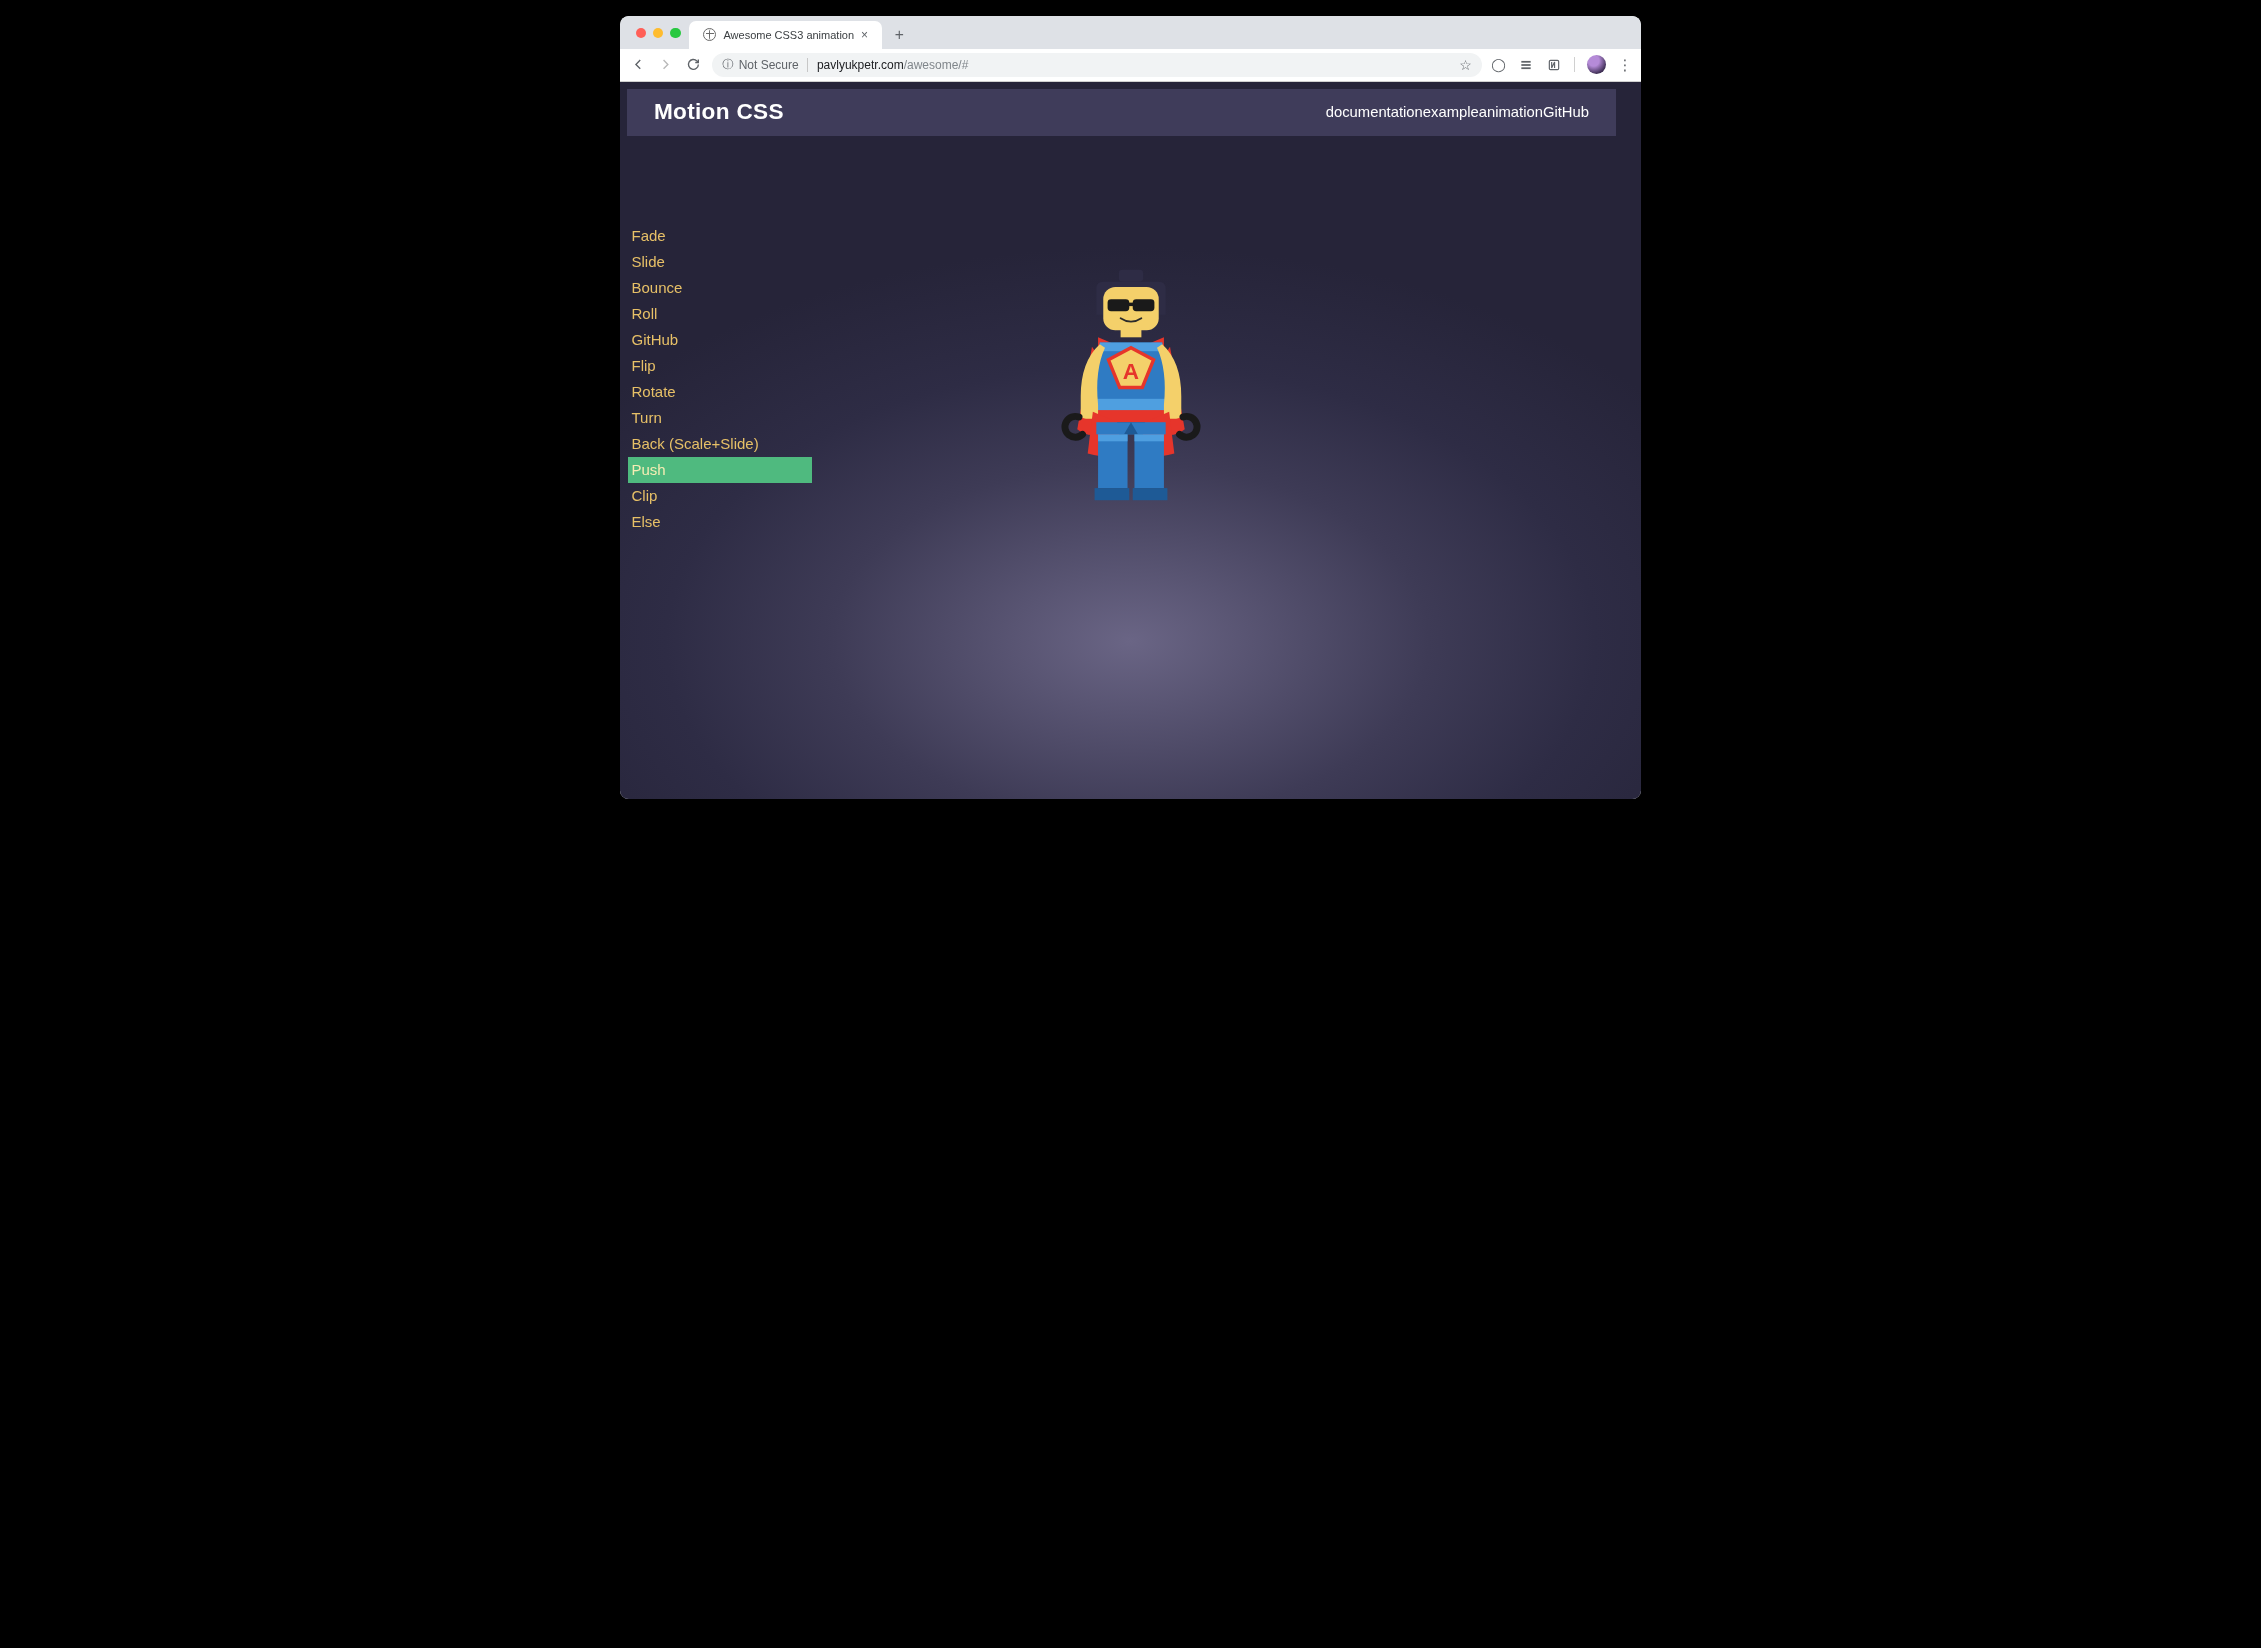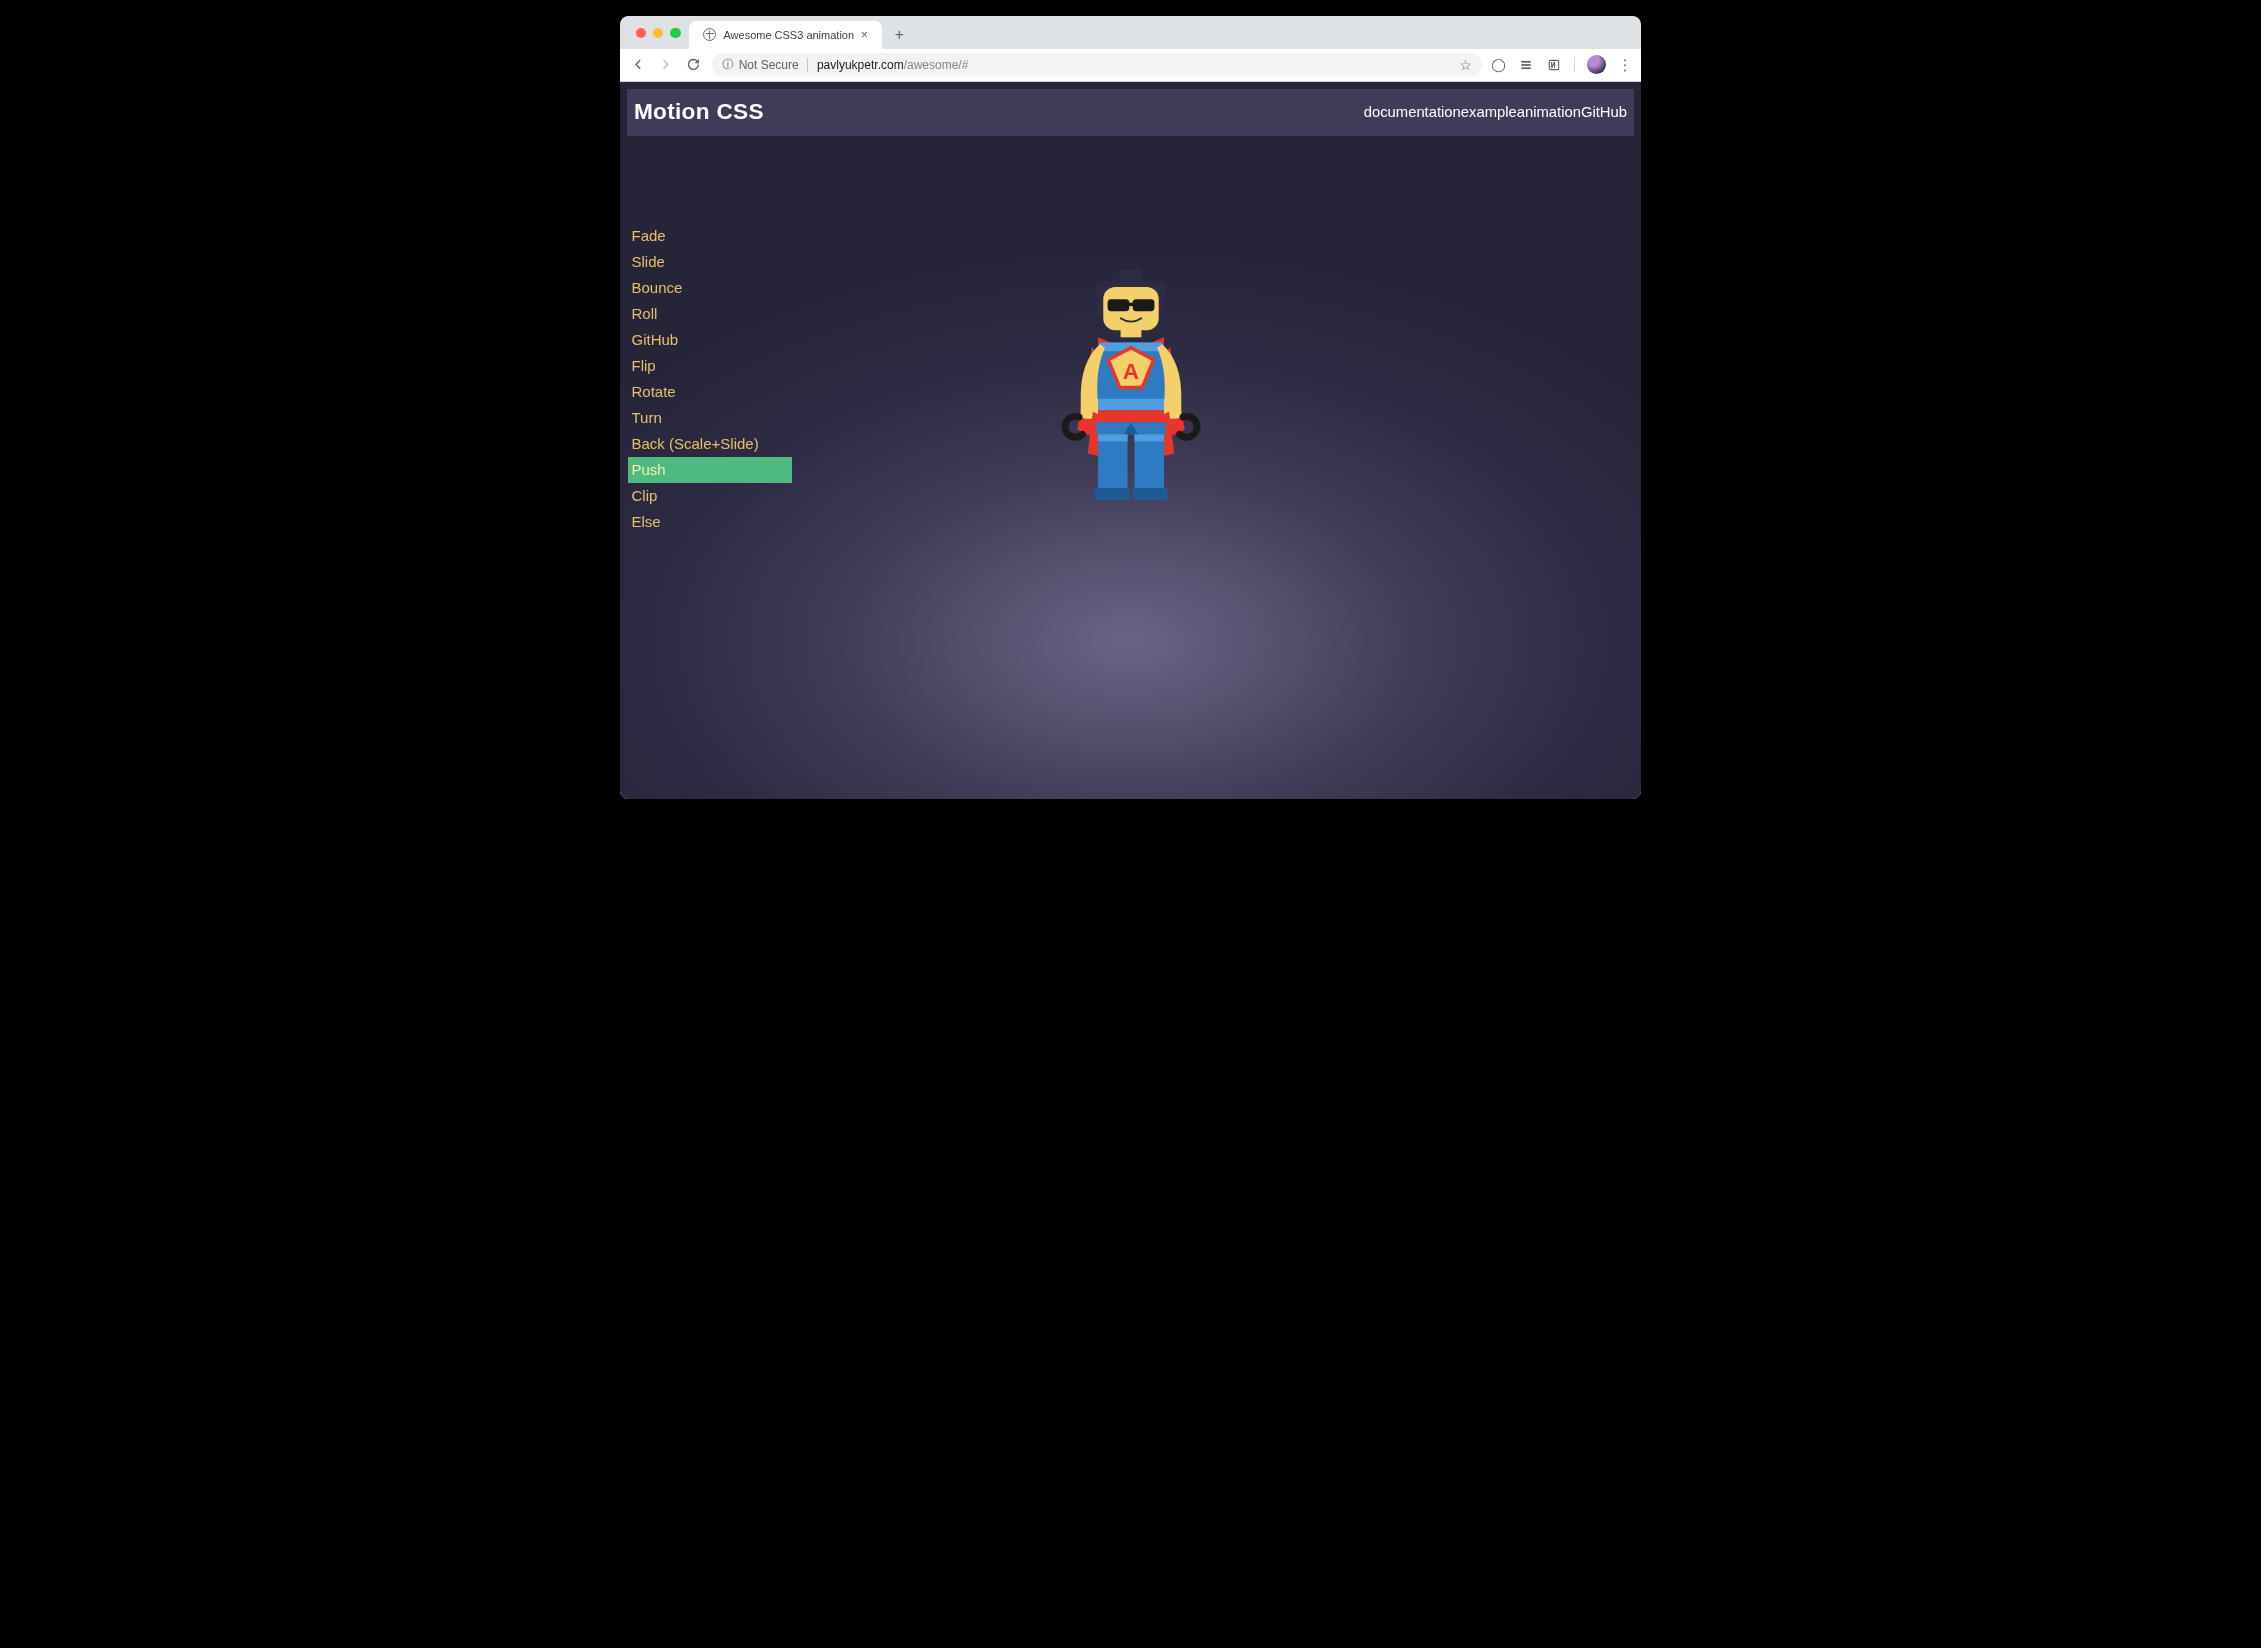--- a/index.html
+++ b/index.html
@@ -90,45 +90,45 @@
   .viewport {
     height: 717px;
     background: radial-gradient(ellipse 65% 55% at 50% 78%, #6a6585 0%, #3e3b56 45%, #2e2c45 70%, #262439 100%);
     position: relative;
     overflow:hidden;
   }
 
   .site-header {
     background: #3f3c5a;
     height: 47px;
-    margin: 7px 7px 0 7px;
+    margin: 7px 25px 0 7px;
     display:flex;
     align-items:center;
-    padding: 0 7px;
+    padding: 0 27px;
     color:#fff;
   }
   .site-title { font-size:22.6px; font-weight:600; letter-spacing:0.3px;}
   .site-nav { margin-left:auto; display:flex; font-size:14.8px; font-weight:500;}
   .site-nav span { cursor:pointer; }
 
   .content { display:flex; padding: 87px 0 0 0; }
 
   .cat-list { width:165px; padding-left:8px; }
   .cat-list .item {
     color:#e7c067;
     font-size:15px;
     font-weight:500;
     line-height:26px;
     cursor:pointer;
     padding-left:3.5px;
   }
   .cat-list .item.selected {
     background:#4fba7f;
     color:#f6edb4;
-    width:164px;
+    width:184px;
   }
 
   .anim-list { padding-left:5.2px; }
   .anim-list .a-item {
     color:#fff;
     font-size:14px;
     line-height:17.4px;
     font-weight:500;
     cursor:pointer;
   }

